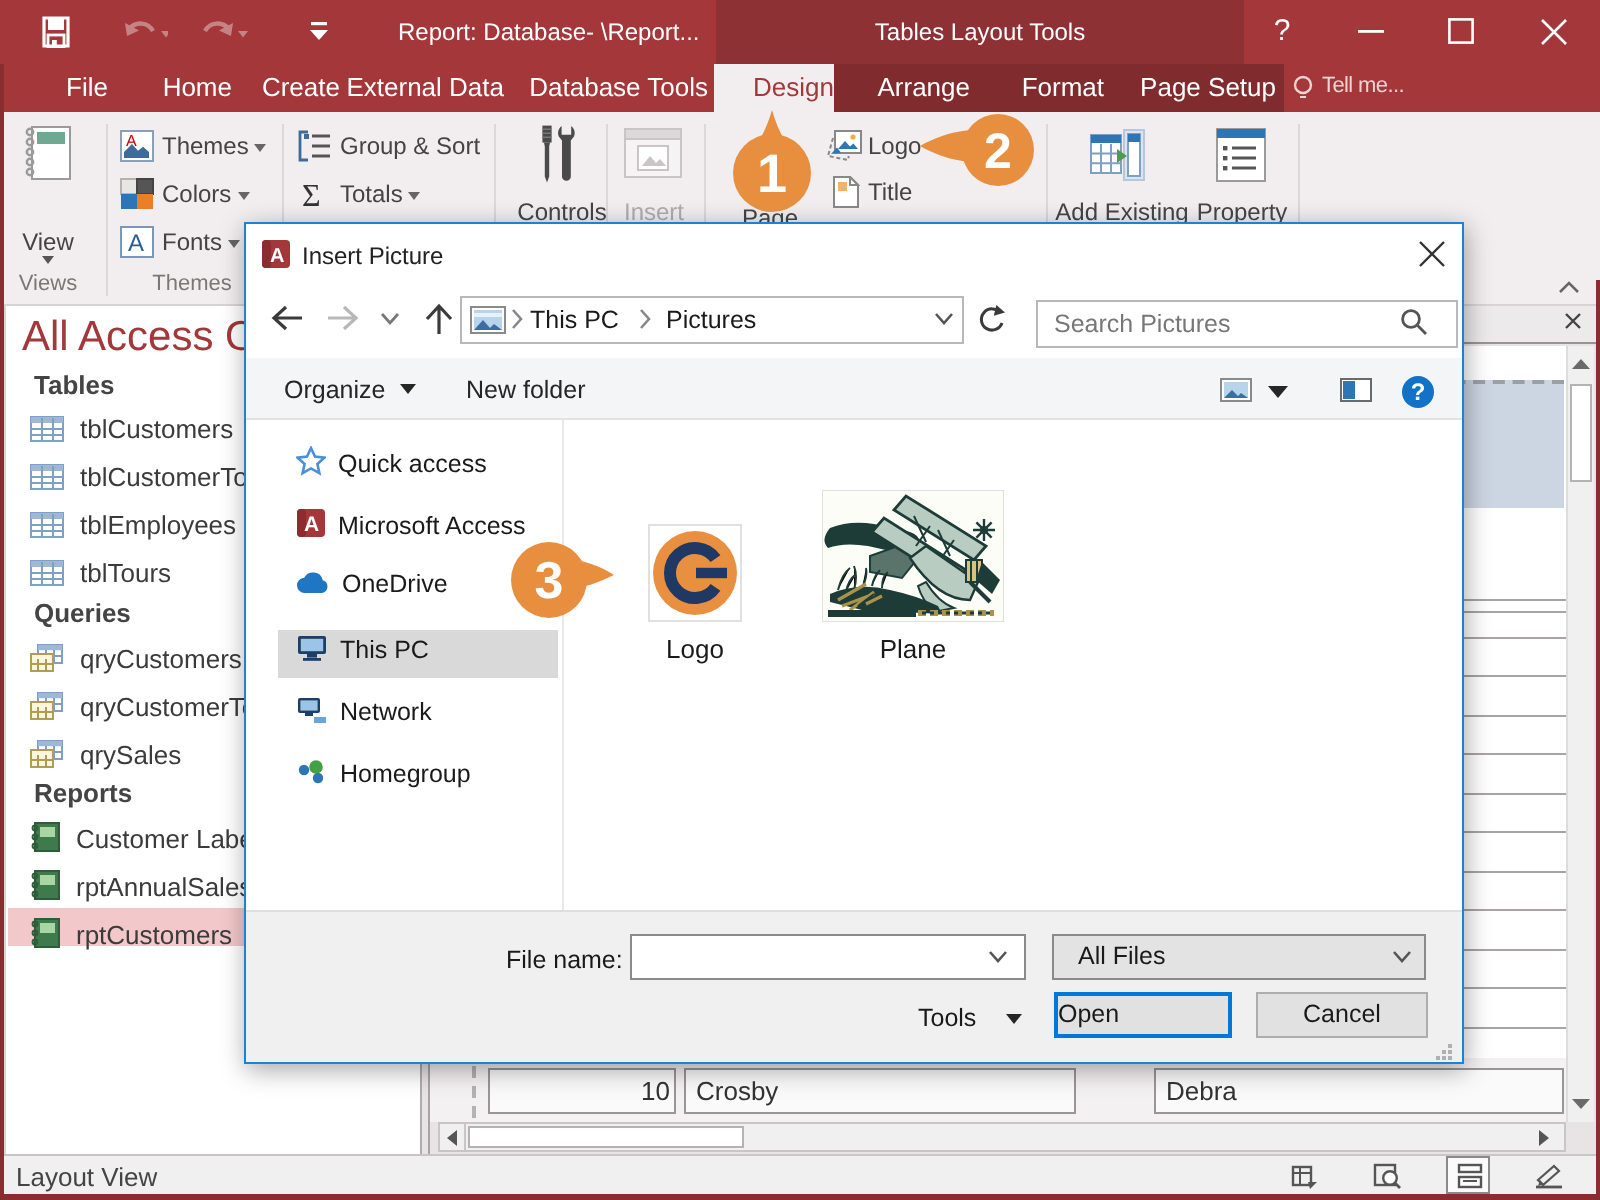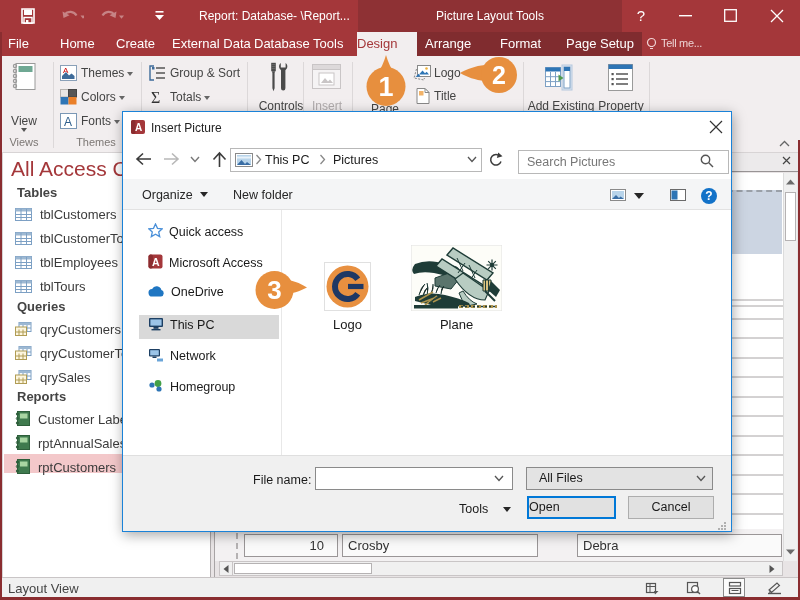--- a/index.html
+++ b/index.html
@@ -6,21 +6,21 @@
 html,body { width:800px; height:600px; overflow:hidden; }
 body { font-family:"Liberation Sans", sans-serif; position:relative; background:#fff; }
 .abs { position:absolute; }
 
 #titlebar { position:absolute; left:0; top:0; width:800px; height:32px; background:#a4373a; }
 #ctxtitle { position:absolute; left:358px; top:0; width:264px; height:32px; background:#8e3134; color:#fff; font-size:12px; text-align:center; line-height:32px; }
 #apptitle { position:absolute; left:199px; top:0; width:160px; height:32px; color:#fff; font-size:12px; line-height:32px; white-space:nowrap; }
 
 #tabrow { position:absolute; left:0; top:32px; width:800px; height:24px; background:#a4373a; }
 #ctxtabs { position:absolute; left:362px; top:0; width:280px; height:24px; background:#802c2f; }
-.tab { position:absolute; top:0; height:24px; line-height:23px; color:#fff; font-size:13px; text-align:left; white-space:nowrap; }
+.tab { position:absolute; top:0; height:24px; line-height:23px; color:#fff; font-size:13px; text-align:right; white-space:nowrap; }
 #tab-design { background:#f2eeef; color:#a4373a; }
 
 #ribbon { position:absolute; left:0; top:56px; width:800px; height:97px; background:#f2eeef; border-bottom:1px solid #d8d4d5; }
 .rsep { position:absolute; width:1px; background:#dcd8d9; top:6px; height:86px; }
 .rlabel { position:absolute; top:80px; font-size:11px; color:#7c7774; text-align:center; }
 .rtext { font-size:12px; color:#444; white-space:nowrap; }
 .dim { color:#b0abac; }
 .darr { display:inline-block; width:0; height:0; border-left:3px solid transparent; border-right:3px solid transparent; border-top:4px solid #666; vertical-align:middle; margin-left:3px; }
 
 #work { position:absolute; left:0; top:153px; width:800px; height:444px; background:#e8e4e5; }
@@ -37,21 +37,21 @@
 .nav-item { position:absolute; left:12px; height:16px; font-size:13px; color:#3b3b3b; white-space:nowrap; }
 .nav-item svg { vertical-align:-2px; }
 .nav-item span { margin-left:8px; }
 .side { position:absolute; left:25px; height:16px; font-size:12.5px; color:#1a1a1a; white-space:nowrap; }
 .side svg { vertical-align:-2px; }
 .side span { margin-left:6px; }
 </style>
 </head>
 <body>
 <div id="titlebar">
-  <div id="ctxtitle">Picture Layout Tools</div>
+  <div id="ctxtitle">Tables Layout Tools</div>
 
   <svg class="abs" style="left:21px;top:8px" width="14" height="16" viewBox="0 0 14 16">
     <path d="M1 1 h12 v14 h-12 z" fill="none" stroke="#fff" stroke-width="1.6"></path>
     <rect x="3" y="1.5" width="8" height="5.5" fill="#fff"></rect>
     <rect x="3" y="9.5" width="8" height="6" fill="none" stroke="#fff" stroke-width="1.4"></rect>
     <rect x="5" y="12" width="2.4" height="3" fill="#fff"></rect>
   </svg>
 
   <svg class="abs" style="left:62px;top:9px;opacity:.38" width="22" height="14" viewBox="0 0 22 14">
     <path d="M2.5 5.5 C6 1.5 12 2 14.5 6.5" fill="none" stroke="#fff" stroke-width="2.2"></path>
@@ -245,21 +245,21 @@
   <svg class="abs" style="left:786px;top:26px" width="9" height="6" viewBox="0 0 9 6">
       <path d="M0 5.5 l4.5-5 4.5 5 z" fill="#6a6a6a"></path>
     </svg>
   <div class="abs" style="left:784.5px;top:39px;width:11px;height:49px;background:#fff;border:1px solid #b5b2b3;"></div>
   <svg class="abs" style="left:786px;top:396px" width="9" height="6" viewBox="0 0 9 6">
       <path d="M0 0.5 l4.5 5 4.5-5 z" fill="#6a6a6a"></path>
     </svg>
 
   <div class="abs" style="left:215px;top:376px;width:568px;height:32px;background:#f3f1f2;"></div>
   <div class="abs" style="left:236px;top:380px;width:1px;height:26px;border-left:2px dashed #b5b2b3;"></div>
-  <div class="abs" style="left:244px;top:381px;width:94px;height:23px;background:#fafafa;border:1px solid #9a9697;font-size:13px;color:#333;text-align:right;line-height:21px;padding-right:13px;">10</div>
+  <div class="abs" style="left:244px;top:381px;width:94px;height:23px;background:#fafafa;border:1px solid #9a9697;font-size:13px;color:#333;text-align:right;line-height:21px;padding-right:2px;">10</div>
   <div class="abs" style="left:342px;top:381px;width:196px;height:23px;background:#fafafa;border:1px solid #9a9697;font-size:13px;color:#333;line-height:21px;padding-left:5px;">Crosby</div>
   <div class="abs" style="left:577px;top:381px;width:205px;height:23px;background:#fafafa;border:1px solid #9a9697;font-size:13px;color:#333;line-height:21px;padding-left:5px;">Debra</div>
 
   <div class="abs" style="left:219px;top:408px;width:564px;height:15px;background:#f0f0f0;border:1px solid #c9c5c6;"></div>
   <div class="abs" style="left:219px;top:408px;width:14px;height:15px;border:1px solid #c9c5c6;"></div>
   <svg class="abs" style="left:223px;top:412px" width="6" height="8" viewBox="0 0 6 8">
       <path d="M5.5 0 l-5 4 5 4 z" fill="#555"></path>
     </svg>
   <div class="abs" style="left:234px;top:410px;width:138px;height:11px;background:#fff;border:1px solid #b5b2b3;"></div>
   <svg class="abs" style="left:769px;top:412px" width="6" height="8" viewBox="0 0 6 8">

